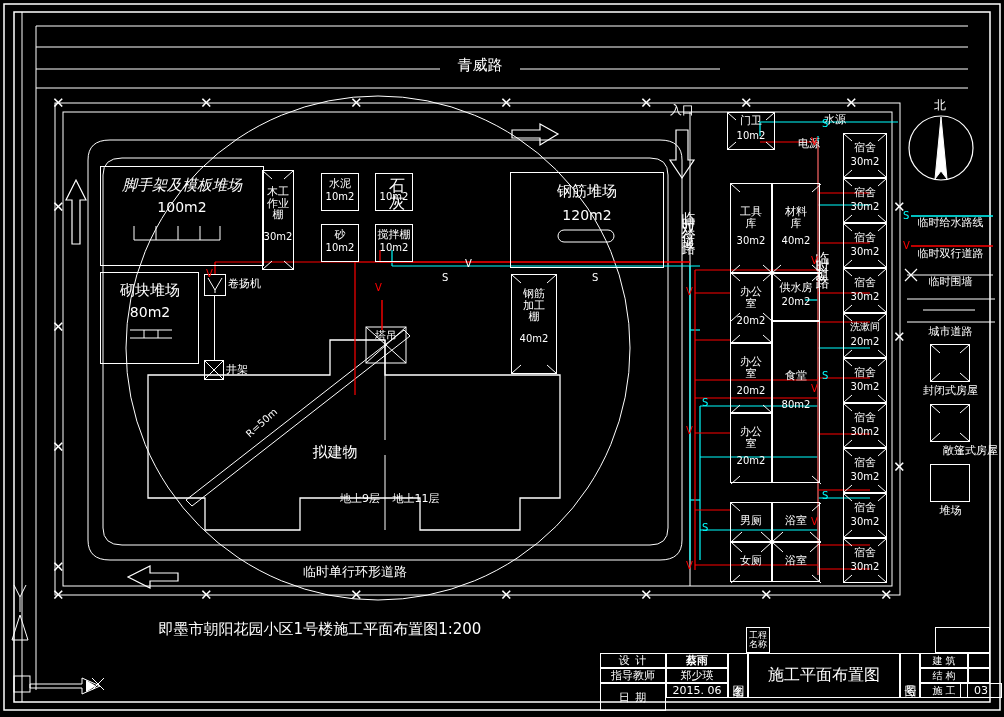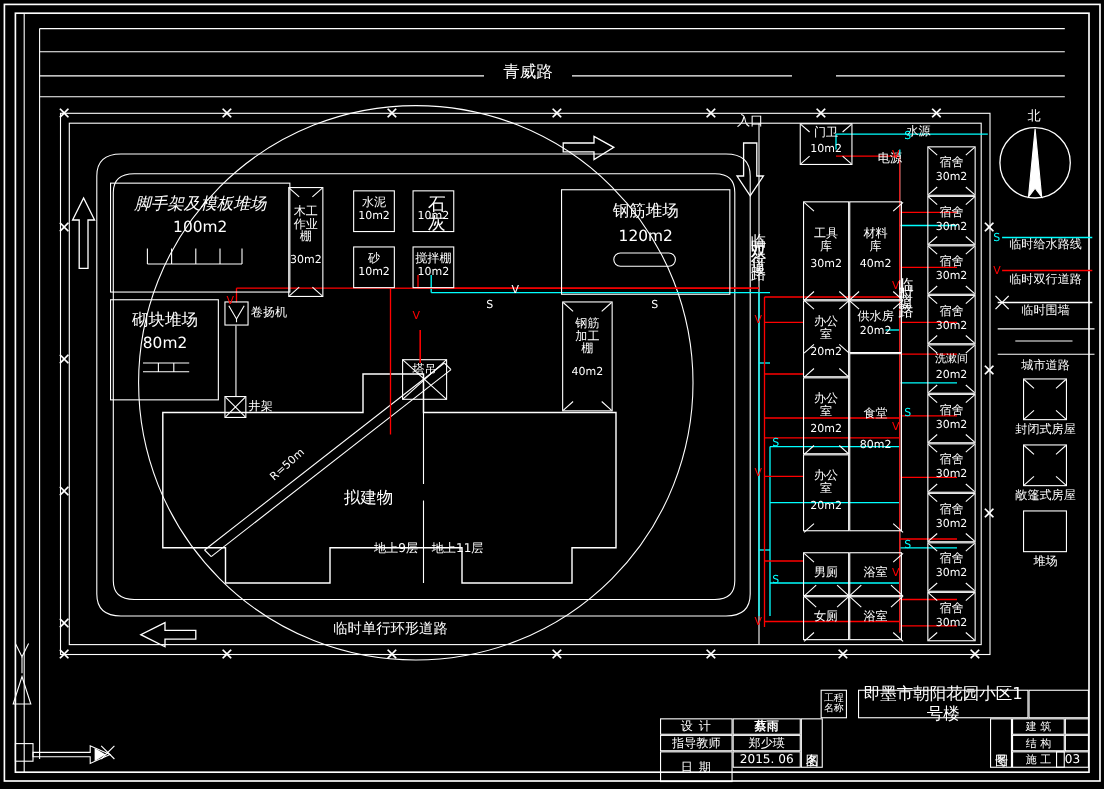--- a/index.html
+++ b/index.html
@@ -387,47 +387,48 @@
   <div class="bx" style="left:930px;top:344px;width:40px;height:38px;"></div>
   <svg width="40" height="38" style="left:930px;top:344px;">
     <path d="M 1 1 L 10 9 M 39 1 L 30 9 M 1 37 L 10 29 M 39 37 L 30 29" stroke="#fff" stroke-width="1" fill="none"></path>
   </svg>
   <div class="lbl" style="left:903px;top:385px;width:95px;font-size:11px;">封闭式房屋</div>
 
   <div class="bx" style="left:930px;top:404px;width:40px;height:38px;"></div>
   <svg width="40" height="38" style="left:930px;top:404px;">
     <path d="M 1 1 L 10 9 M 39 1 L 30 9 M 1 37 L 10 29 M 39 37 L 30 29" stroke="#fff" stroke-width="1" fill="none"></path>
   </svg>
-  <div class="lbl" style="left:903px;top:445px;width:95px;font-size:11px;">敞篷式房屋</div>
+  <div class="lbl" style="left:903px;top:445px;width:95px;font-size:11px;text-align:right;">敞篷式房屋</div>
 
   <div class="bx" style="left:930px;top:464px;width:40px;height:38px;"></div>
   <div class="lbl" style="left:903px;top:505px;width:95px;font-size:11px;">堆场</div>
 
+  <div class="lbl" style="left:110px;top:622px;width:420px;font-size:15px;">即墨市朝阳花园小区1号楼施工平面布置图1:200</div>
 
   <div class="tb" style="left:746px;top:627px;width:24px;height:26px;font-size:9px;white-space:pre-line;line-height:1;">工程
 名称</div>
-  <div class="tb" style="left:780px;top:627px;width:155px;height:26px;font-size:15px;">即墨市朝阳花园小区1号楼</div>
   <div class="tb" style="left:935px;top:627px;width:55px;height:26px;"></div>
 
   <div class="tb" style="left:600px;top:653px;width:66px;height:15px;font-size:11px;letter-spacing:1px;">设     计</div>
   <div class="tb" style="left:666px;top:653px;width:62px;height:15px;font-size:11px;font-weight:bold;">蔡雨</div>
   <div class="tb" style="left:600px;top:668px;width:66px;height:15px;font-size:11px;">指导教师</div>
   <div class="tb" style="left:666px;top:668px;width:62px;height:15px;font-size:11px;">郑少瑛</div>
   <div class="tb" style="left:600px;top:683px;width:66px;height:28px;font-size:11px;letter-spacing:1px;">日     期</div>
   <div class="tb" style="left:666px;top:683px;width:62px;height:15px;font-size:11px;">2015. 06</div>
 
   <div class="tb vt" style="left:728px;top:653px;width:20px;height:45px;font-size:12px;">图名</div>
+  <div class="tb" style="left:748px;top:653px;width:152px;height:45px;font-size:16px;">施工平面布置图</div>
   <div class="tb vt" style="left:900px;top:653px;width:20px;height:45px;font-size:12px;">图号</div>
 
   <div class="tb" style="left:920px;top:653px;width:48px;height:15px;font-size:10px;">建     筑</div>
   <div class="tb" style="left:968px;top:653px;width:22px;height:15px;font-size:10px;"></div>
   <div class="tb" style="left:920px;top:668px;width:48px;height:15px;font-size:10px;">结     构</div>
   <div class="tb" style="left:968px;top:668px;width:22px;height:15px;font-size:10px;"></div>
   <div class="tb" style="left:920px;top:683px;width:48px;height:15px;font-size:10px;">施     工</div>
-  <div class="tb" style="left:960px;top:683px;width:30px;height:15px;font-size:11px;">03</div>
+  <div class="tb" style="left:960px;top:683px;width:42px;height:15px;font-size:11px;">03</div>
 
   <div class="abs" style="left:442px;top:272px;color:#fff;font-size:10px;">S</div>
   <div class="abs" style="left:592px;top:272px;color:#fff;font-size:10px;">S</div>
   <div class="abs" style="left:465px;top:258px;color:#fff;font-size:10px;">V</div>
   <div class="abs" style="left:375px;top:282px;color:#f00;font-size:10px;">V</div>
   <div class="abs" style="left:206px;top:268px;color:#f00;font-size:10px;">V</div>
   <div class="abs" style="left:686px;top:286px;color:#f00;font-size:10px;">V</div>
   <div class="abs" style="left:686px;top:425px;color:#f00;font-size:10px;">V</div>
   <div class="abs" style="left:686px;top:560px;color:#f00;font-size:10px;">V</div>
   <div class="abs" style="left:811px;top:136px;color:#f00;font-size:10px;">V</div>

